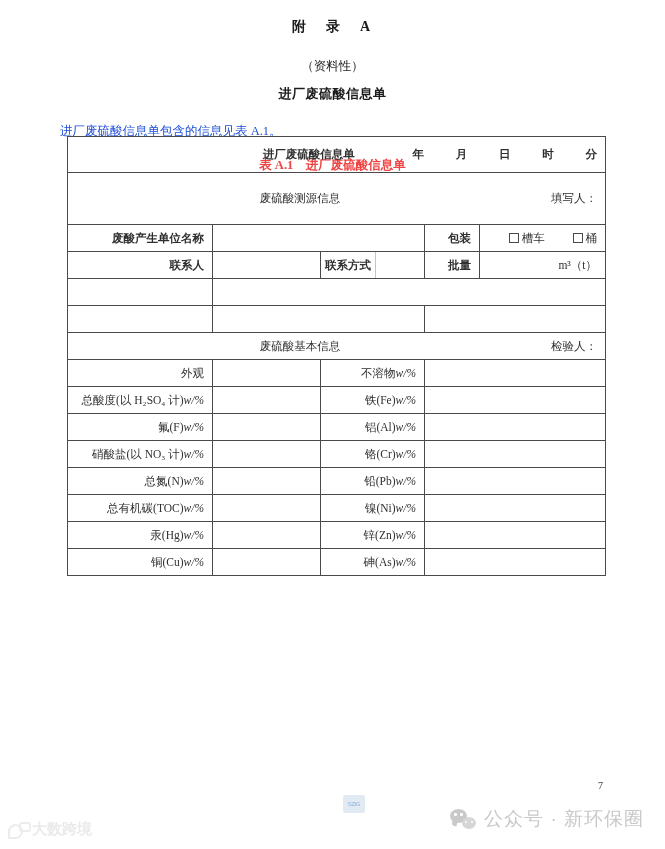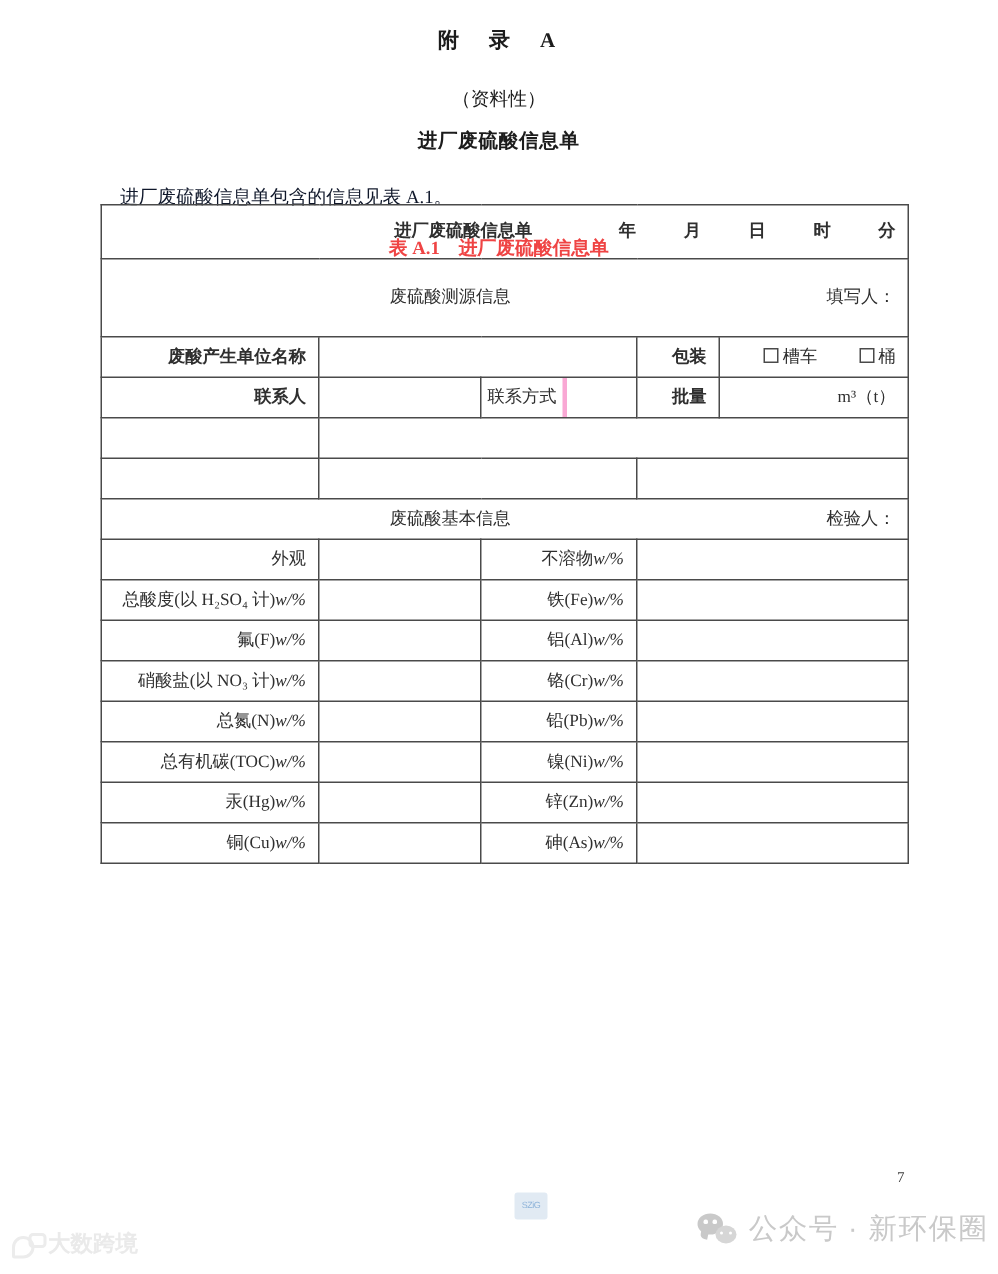--- a/index.html
+++ b/index.html
@@ -42,22 +42,22 @@
     text-align: center;
     font-weight: bold;
     font-size: 13px;
     margin-top: 10px;
     letter-spacing: 0.5px;
     color: #1c1c1c;
   }
   .body-para {
     font-size: 12.5px;
     margin-top: 20px;
-    padding-left: 80px;
-    color: #0f172a;
+    padding-left: 60px;
+    color: #1d4ed8;
   }
   .table-caption {
     text-align: center;
     font-weight: bold;
     font-size: 12.5px;
     margin-top: 17px;
     color: #ef4444;
   }
 
   
@@ -154,21 +154,21 @@
   }
   .wm-left .mark::after {
     content: "";
     position: absolute; left: 11px; top: 0px;
     width: 8px; height: 6px;
     border: 2px solid #ececec;
     border-radius: 3px;
   }
   .wm-right {
     position: absolute;
-    right: 6px;
+    right: 21px;
     top: 806px;
     display: flex;
     align-items: center;
     gap: 8px;
     color: #c9c9c9;
     font-family: "Liberation Sans", sans-serif;
     font-size: 19px;
     letter-spacing: 1px;
   }
   .wechat {
@@ -260,21 +260,21 @@
             <span class="chk-gap"></span>
             <span class="chk"></span><span>桶</span>
           </td>
         </tr>
 
         <tr>
           <td class="r-std ctr bold">联系人</td>
           <td class="r-std"></td>
           <td class="r-std" style="padding:0">
             <div style="display:flex;height:100%">
-              <div style="flex:0 0 54px;border-right:3px solid #f9a8d4;display:flex;align-items:center;justify-content:center;font-weight:normal">联系方式</div>
+              <div style="flex:0 0 54px;border-right:1px solid #f9a8d4;display:flex;align-items:center;justify-content:center;font-weight:bold">联系方式</div>
               <div style="flex:1"></div>
             </div>
           </td>
           <td class="r-std ctr bold">批量</td>
           <td class="r-std ctr">m³（t）</td>
         </tr>
 
         <tr>
           <td class="r-blank"></td>
           <td class="r-blank" colspan="4"></td>

